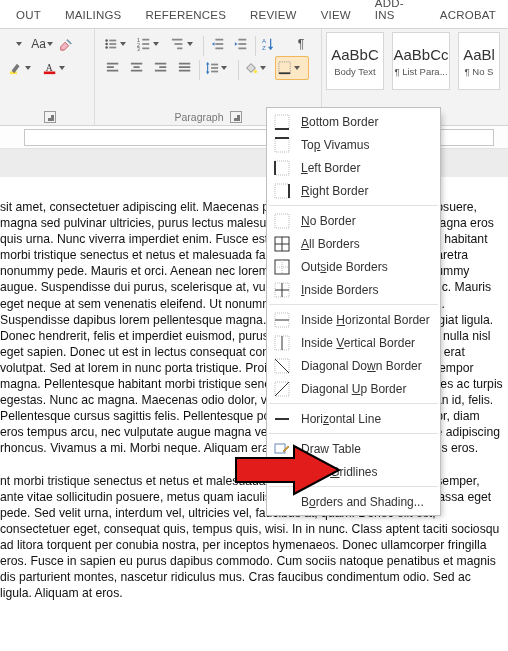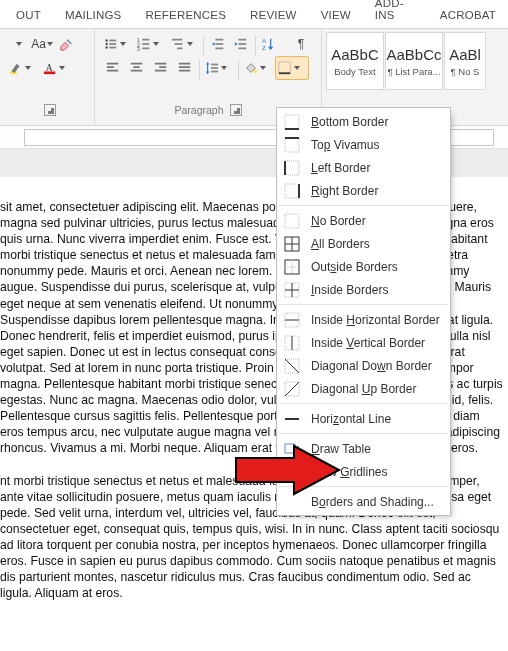--- a/index.html
+++ b/index.html
@@ -44,21 +44,21 @@
     border-right: 1px solid #dcdcdc;
     display: flex;
     flex-direction: column;
     justify-content: space-between;
     padding: 3px 6px 1px 6px;
   }
   .group-label {
     font-size: 10.5px;
     color: #777;
     text-align: center;
-    padding-bottom: 8px;
+    padding-bottom: 1px;
     display: flex;
     align-items: center;
     justify-content: center;
     gap: 6px;
   }
   .dlg-launch {
     width: 10px; height: 10px; border: 1px solid #9b9b9b;
     position: relative;
   }
   .dlg-launch::after {
@@ -81,21 +81,21 @@
     background:#fde8c5;
   }
   .bicon { width:14px;height:14px; }
   .bicon svg {width:14px;height:14px;display:block;}
 
   
   .styles {
     padding:3px 4px 1px 4px;
     display:flex;flex-direction:column;justify-content:space-between;
   }
-  .style-row {display:flex;gap:1px;align-items:center;}
+  .style-row {display:flex;gap:8px;align-items:center;}
   .style-box {
     width:56px;height:56px;border:1px solid #d7d7d7;background:#fff;
     display:flex;flex-direction:column;align-items:center;justify-content:center;
     gap:3px;
   }
   .style-sample {font-size:15px;color:#333;}
   .style-name {font-size:9.5px;color:#555;}
 
   
   .ruler {
@@ -119,21 +119,21 @@
     font-size:12.2px; line-height:16.1px; color:#111;
     font-family: Verdana, Geneva, sans-serif;
   }
   .page p {margin:0;}
   .para1, .para2 { white-space: normal; }
   .para1 {margin-bottom:16px !important;}
 
   
   .menu {
     position:absolute;
-    left:276px; top:107px;
+    left:266px; top:107px;
     width:173px;
     background:#fff;
     border:1px solid #bfbfbf;
     box-shadow:4px 4px 6px -3px rgba(0,0,0,.25);
     padding:2px 0;
     z-index:10;
     font-size:12px;
     color:#333;
   }
   .mi {

